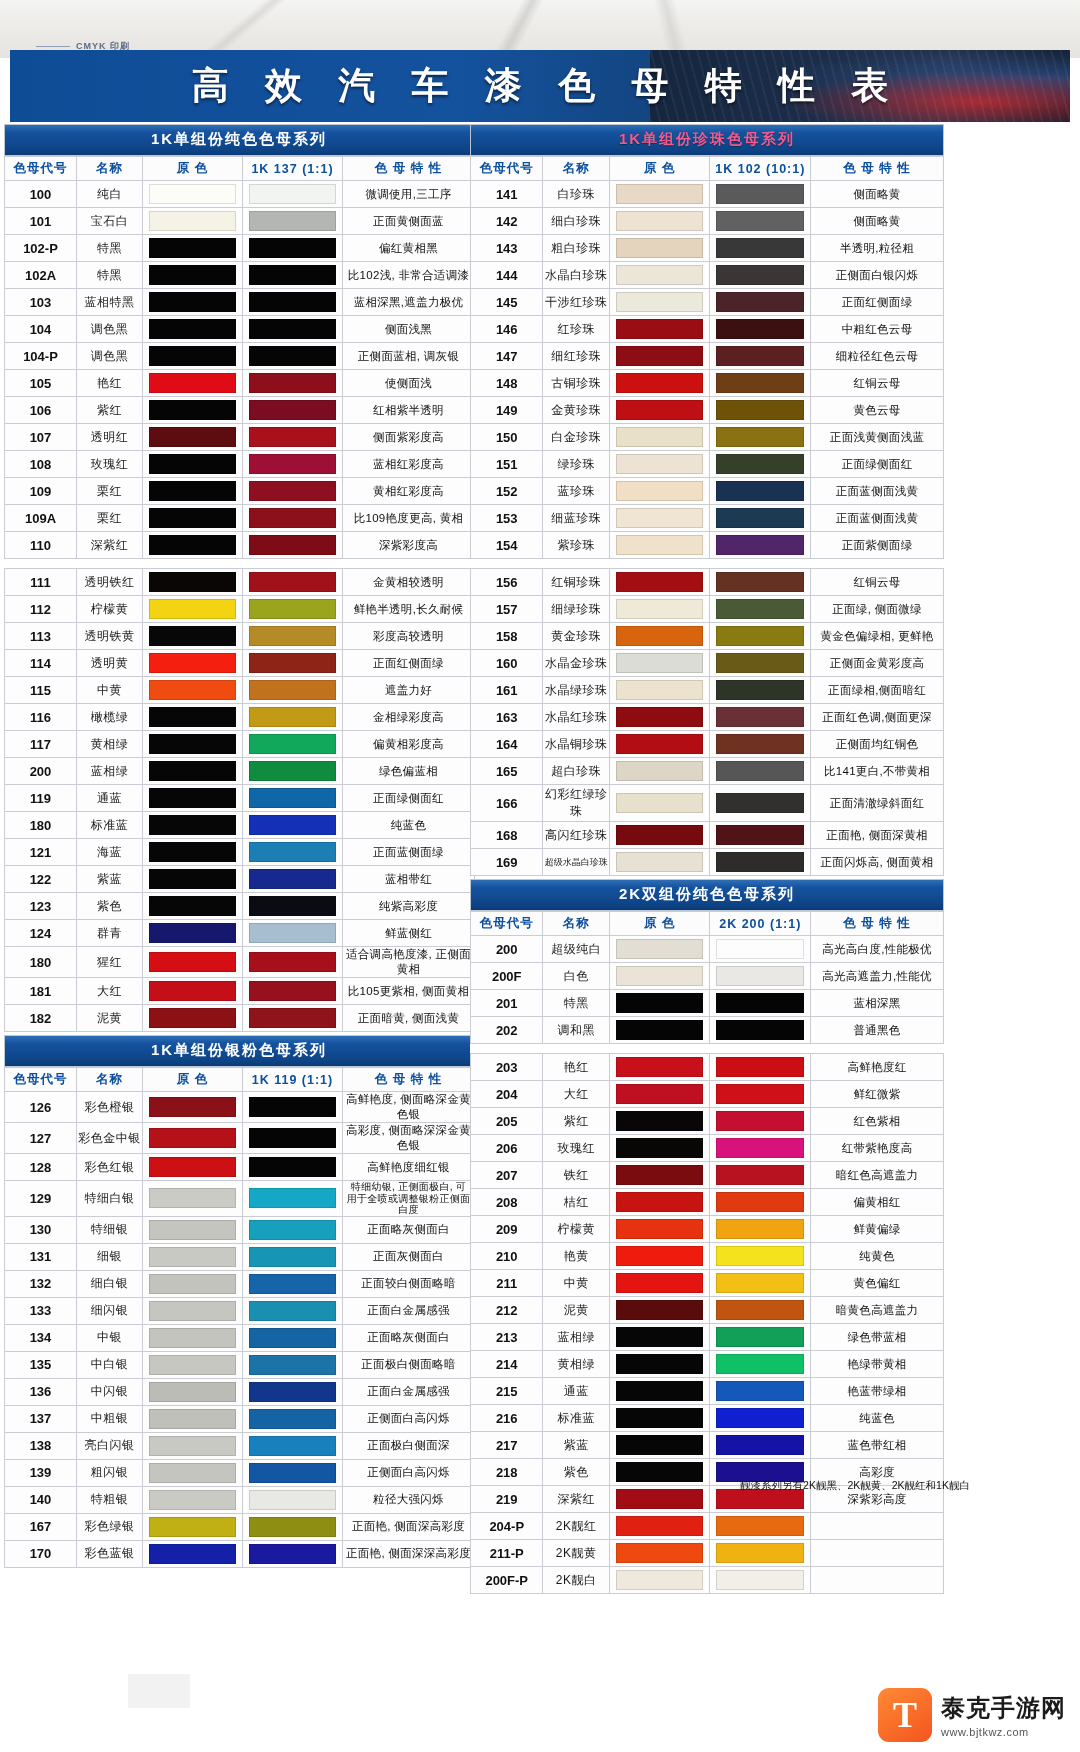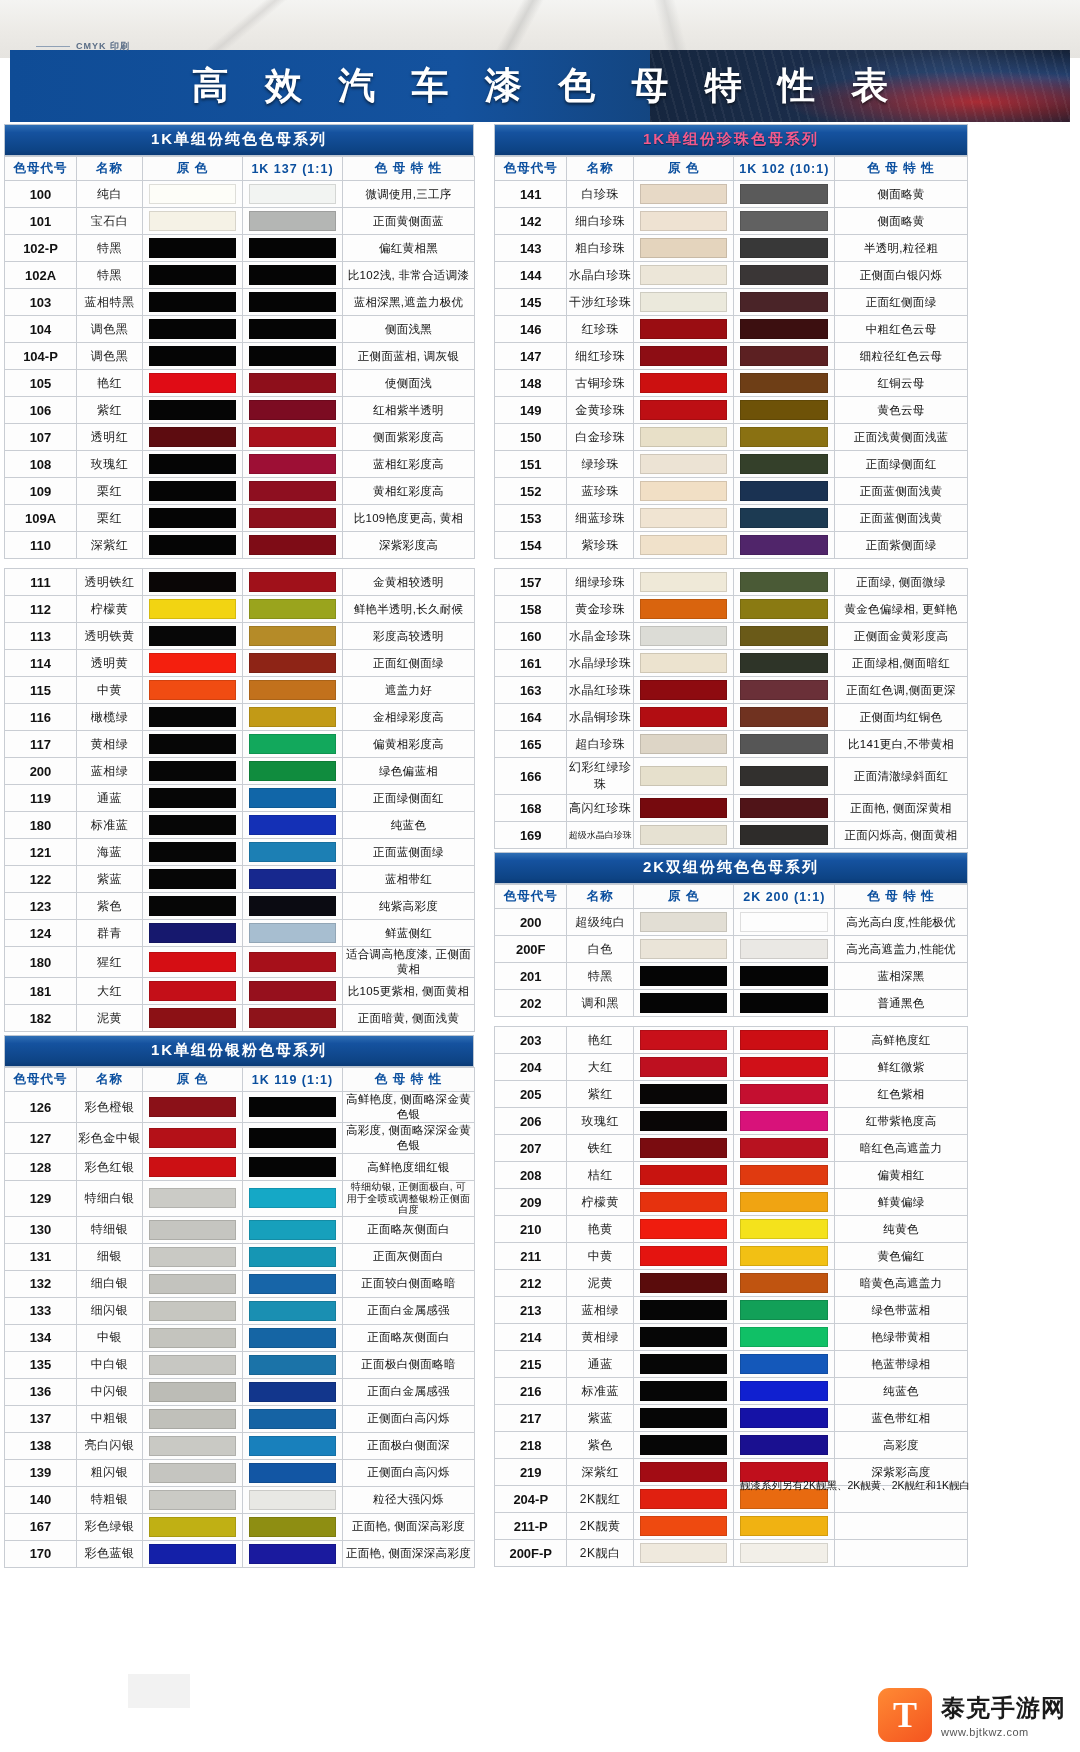--- a/index.html
+++ b/index.html
@@ -53,21 +53,21 @@
     display:flex; align-items:center; justify-content:center;
     color:#ffffff; font-size:37px; font-weight:bold;
     letter-spacing:13px; text-indent:13px;
     text-shadow:0 2px 3px rgba(0,0,0,.55);
     z-index:2;
   }
 
   
   .col{ position:absolute; top:124px; }
   .col-left{ left:4px; width:470px; }
-  .col-right{ left:494px; width:474px; }
+  .col-right{ left:470px; width:474px; }
 
   
   .block{ margin-bottom:0; background:#fff; }
   .block + .block{ margin-top:3px; }
   .sec-head{
     background:linear-gradient(180deg,#2f6fb5 0%,#15529f 25%,#0d4384 85%,#0a3a76 100%);
     color:#ffffff; font-size:15px; font-weight:bold;
     letter-spacing:2px; text-align:center; padding:5px 0 6px;
     border:1px solid #bcc6d2;
   }
@@ -899,20 +899,31 @@
       <table>
         <colgroup>
           <col class="c1">
           <col class="c2">
           <col class="c3">
           <col class="c4">
           <col class="c5">
         </colgroup>
         <tbody>
           <tr>
+            <td class="code">156</td>
+            <td class="name">红铜珍珠</td>
+            <td class="sw">
+              <div class="chip" style="background: rgb(163, 14, 18);"></div>
+            </td>
+            <td class="sw">
+              <div class="chip" style="background: rgb(101, 49, 34);"></div>
+            </td>
+            <td class="feat">红铜云母</td>
+          </tr>
+          <tr>
             <td class="code">157</td>
             <td class="name">细绿珍珠</td>
             <td class="sw">
               <div class="chip" style="background: rgb(239, 233, 216);"></div>
             </td>
             <td class="sw">
               <div class="chip" style="background: rgb(74, 90, 54);"></div>
             </td>
             <td class="feat">正面绿, 侧面微绿</td>
           </tr>

